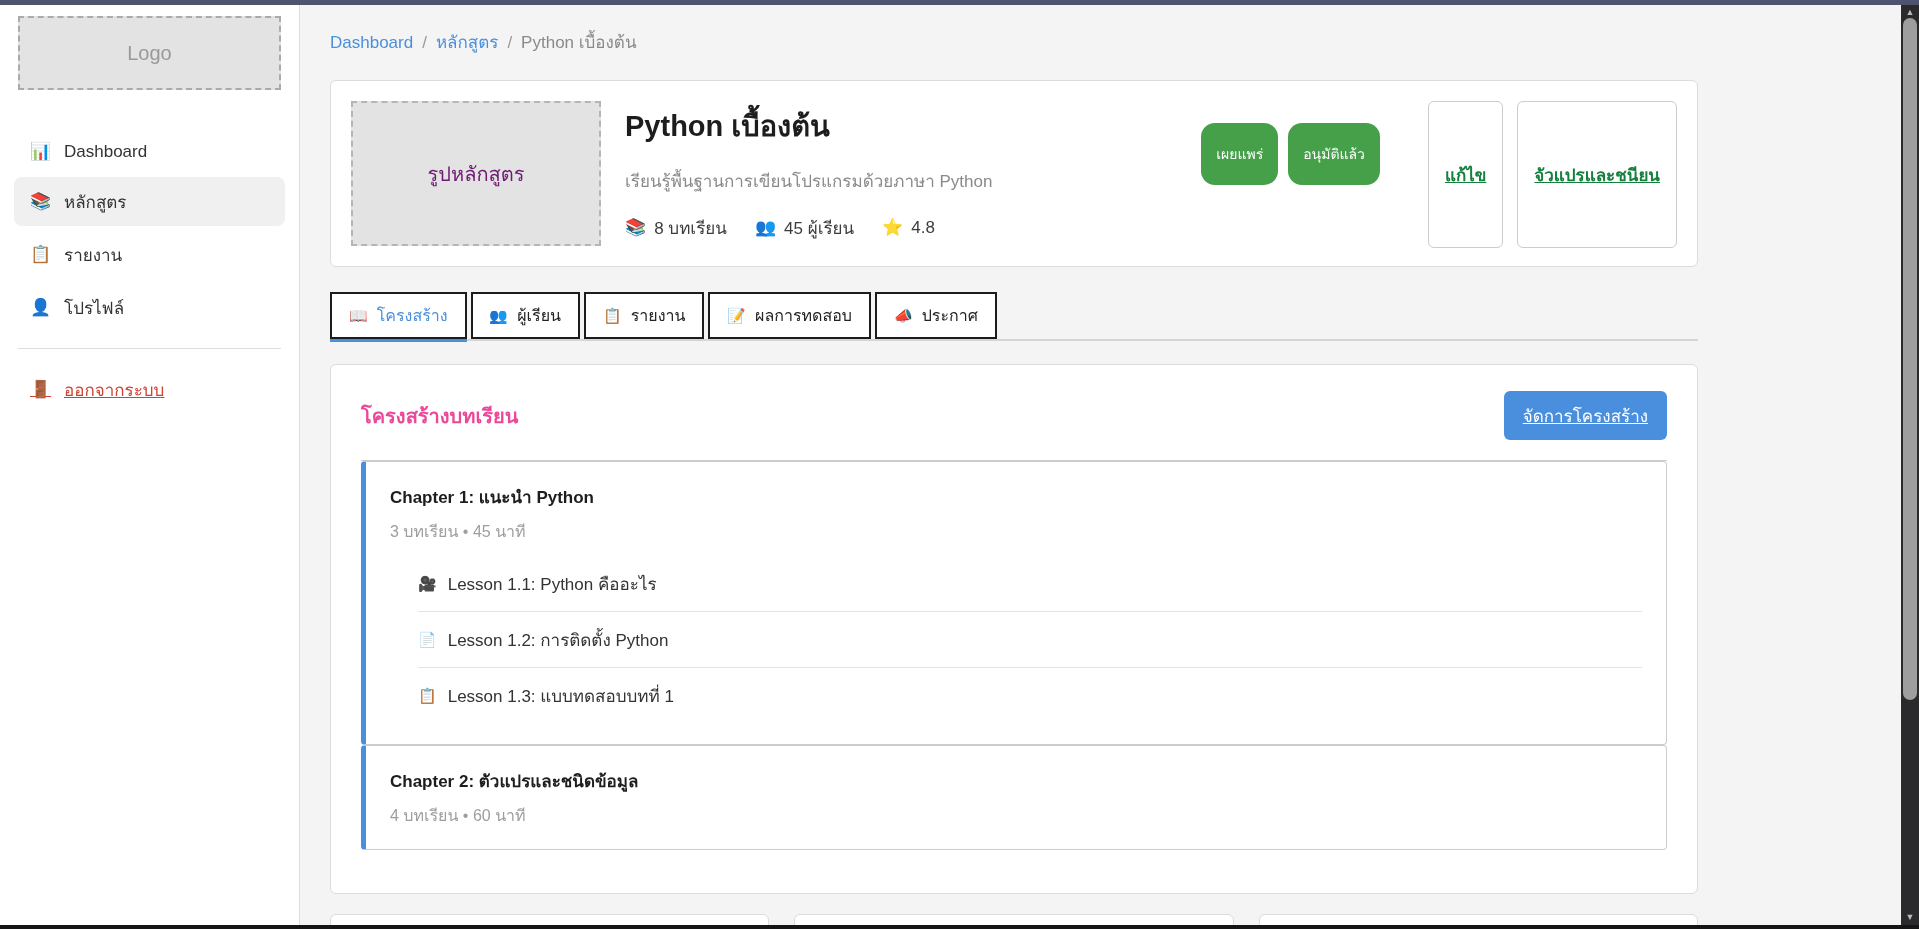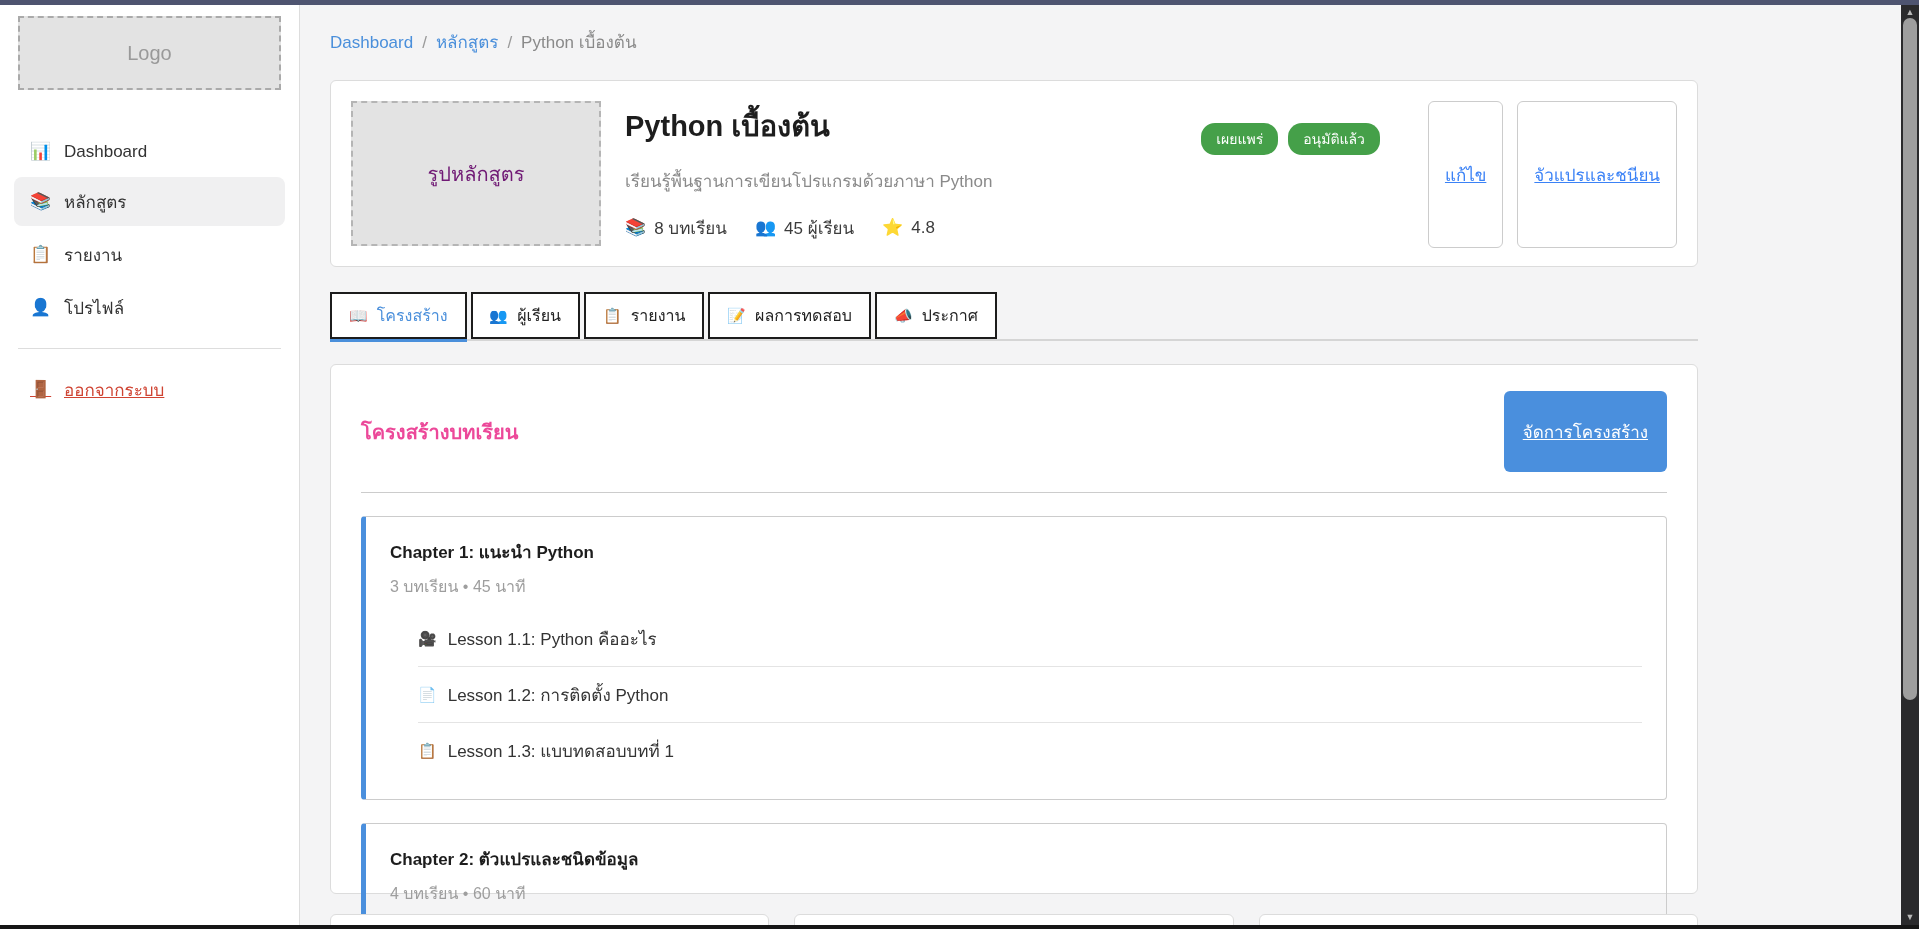--- a/index.html
+++ b/index.html
@@ -49,50 +49,50 @@
   .course-img {
     width:250px; min-width:250px; height:145px; background:#e3e3e3; border:2px dashed #b5b5b5;
     display:flex; align-items:center; justify-content:center; color:#701a75; font-size:20px;
   }
   .course-info { flex:1; padding-top:2px; }
   .course-title { font-size:29px; font-weight:bold; color:#1d1d1d; margin-bottom:18px; }
   .course-desc { font-size:17px; color:#8a8a8a; margin-bottom:20px; }
   .course-stats { display:flex; gap:28px; font-size:17px; color:#3c3c3c; align-items:center; }
   .stat { display:flex; align-items:center; gap:8px; }
   .badges { display:flex; gap:10px; align-items:flex-start; padding-top:22px; margin-right:24px; }
-  .badge { color:#fff; font-size:14px; padding:5px 15px; border-radius:14px; white-space:nowrap; }
+  .badge { color:#fff; font-size:14px; padding:20px 15px; border-radius:14px; white-space:nowrap; }
   .header-actions { display:flex; gap:14px; }
   .action-box {
     border:1px solid #ccc; border-radius:6px; height:147px; display:flex;
     align-items:center; justify-content:center; padding:0 16px;
   }
-  .action-box a { color:#3b82f6; font-size:17px; font-weight:normal; text-decoration:underline; white-space:nowrap; cursor:pointer; }
+  .action-box a { color:#15803d; font-size:17px; font-weight:bold; text-decoration:underline; white-space:nowrap; cursor:pointer; }
 
   
   .tabbar { display:flex; gap:4px; border-bottom:2px solid #d5d5d5; margin-bottom:23px; }
   .tab {
     display:flex; align-items:center; gap:9px; background:#fff; border:2px solid #1c1c1c;
     padding:9px 17px; font-size:16px; color:#222; cursor:pointer; margin-bottom:0;
   }
   .tab.active { color:#4a8fdb; box-shadow:0 3px 0 0 #4a8fdb; }
   .tab-icon { font-size:15px; }
 
   
   .structure-card { padding:26px 30px; height:530px; margin-bottom:20px; }
   .structure-head { display:flex; justify-content:space-between; align-items:center; }
   .structure-title { font-size:20px; font-weight:bold; color:#ec4899; }
   .manage-btn {
     background:#4a8fdd; color:#fff; font-size:17px; border:none; border-radius:6px;
-    padding:27px 19px; text-decoration:underline; cursor:pointer; font-family:inherit;
+    padding:11px 19px; text-decoration:underline; cursor:pointer; font-family:inherit;
   }
   .structure-divider { border:none; border-top:1px solid #ccc; margin:20px 0 0 0; }
 
   .chapter {
     border:1px solid #ccc; border-left:5px solid #4a8fdd; border-radius:4px;
-    margin-top:23px; padding:21px 24px;
+    padding:21px 24px;
   }
   .chapter-title { font-size:17px; font-weight:bold; color:#1d1d1d; }
   .chapter-meta { font-size:16px; color:#9e9e9e; margin-top:9px; }
   .lessons { margin:12px 0 0 28px; }
   .lesson { display:flex; align-items:center; gap:11px; padding:14px 0; font-size:17px; color:#333; border-bottom:1px solid #e4e4e4; }
   .lesson:last-child { border-bottom:none; }
   .lesson-icon { font-size:15px; }
 
   
   .bottom-row { display:flex; gap:25px; margin-top:20px; }

